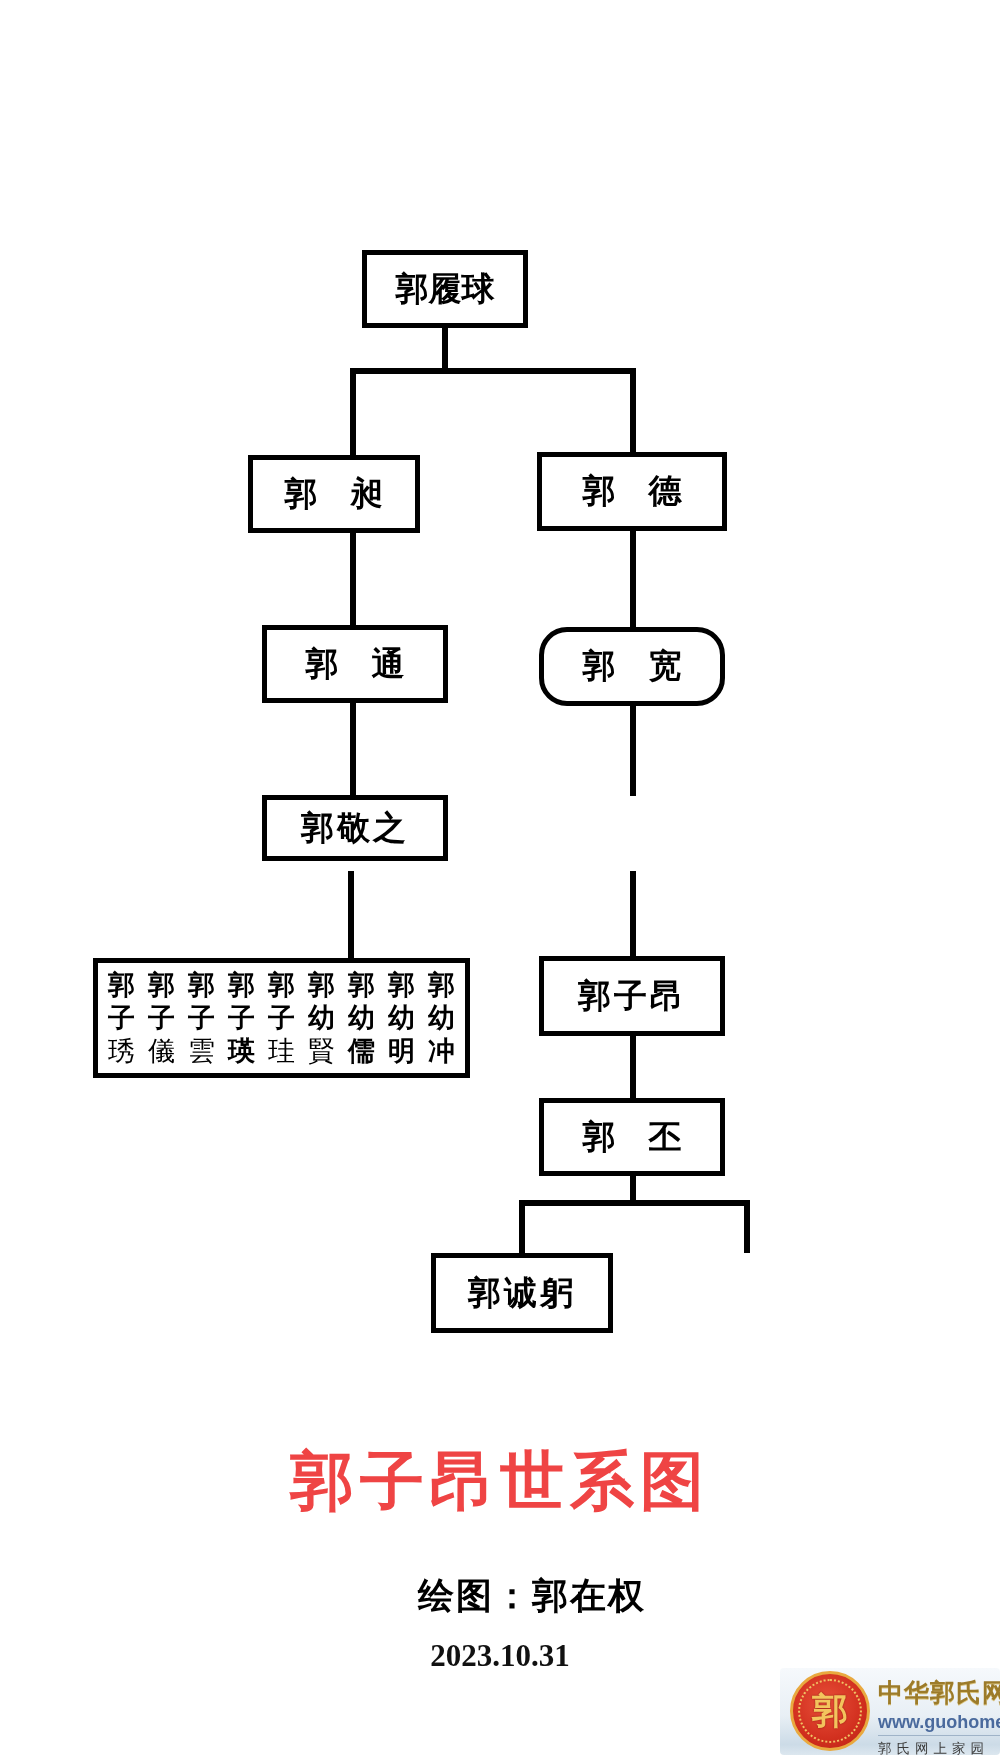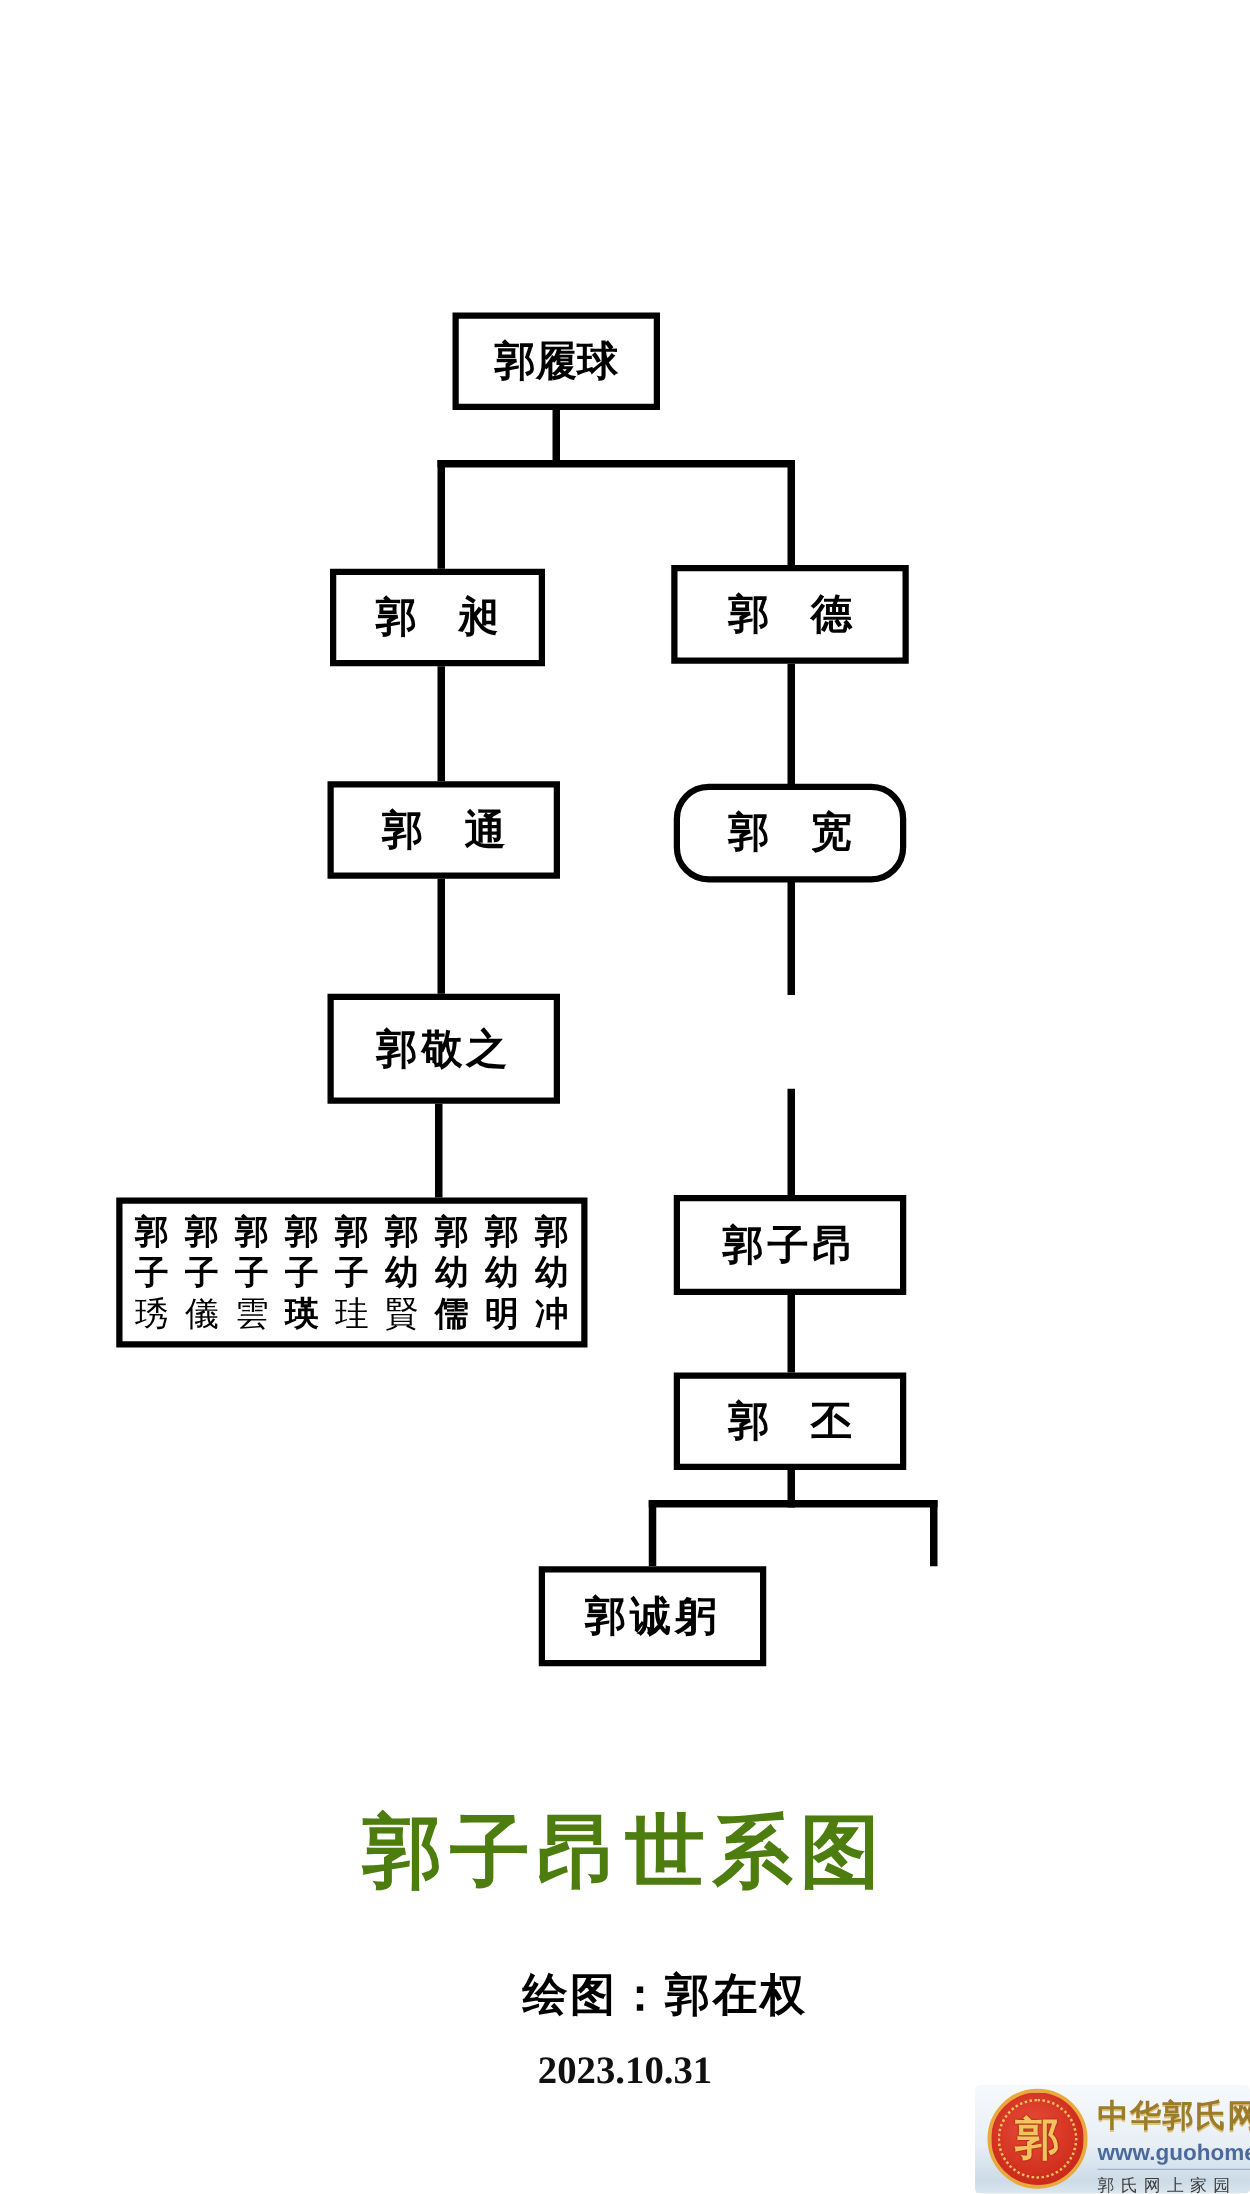--- a/index.html
+++ b/index.html
@@ -41,21 +41,21 @@
   }
   .vname span{display:block;}
   .vname .thin{
     font-weight:normal;
     font-family:"Liberation Serif",serif;
   }
   
   .title{
     position:absolute;left:0;top:1438px;width:1000px;
     text-align:center;font-size:64px;font-weight:900;
-    letter-spacing:6px;color:#4d7c0f;
+    letter-spacing:6px;color:#ef4444;
   }
   .credit{
     position:absolute;left:0;top:1572px;width:1000px;
     text-align:center;font-size:36px;font-weight:bold;color:#000;
     letter-spacing:2px;
     padding-left:32px;
   }
   .date{
     position:absolute;left:0;top:1638px;width:1000px;
     text-align:center;font-size:31px;font-weight:600;
@@ -120,25 +120,25 @@
   <div class="line" style="left:630px;top:529px;width:6px;height:101px;"></div>
   <div class="line" style="left:630px;top:704px;width:6px;height:92px;"></div>
   <div class="line" style="left:630px;top:871px;width:6px;height:88px;"></div>
   <div class="line" style="left:630px;top:1034px;width:6px;height:67px;"></div>
   <div class="line" style="left:630px;top:1174px;width:6px;height:32px;"></div>
   <div class="line" style="left:519px;top:1200px;width:231px;height:6px;"></div>
   <div class="line" style="left:519px;top:1200px;width:6px;height:53px;"></div>
   <div class="line" style="left:744px;top:1200px;width:6px;height:53px;"></div>
 
   <div class="node" style="left:362px;top:250px;width:166px;height:78px;">郭履球</div>
-  <div class="node" style="left:264px;top:455px;width:172px;height:78px;">郭　昶</div>
+  <div class="node" style="left:248px;top:455px;width:172px;height:78px;">郭　昶</div>
   <div class="node" style="left:537px;top:452px;width:190px;height:79px;">郭　德</div>
   <div class="node" style="left:262px;top:625px;width:186px;height:78px;">郭　通</div>
   <div class="node" style="left:539px;top:627px;width:186px;height:79px;border-radius:28px;">郭　宽</div>
-  <div class="node n3" style="left:262px;top:795px;width:186px;height:88px;text-align:right;">郭敬之</div>
+  <div class="node n3" style="left:262px;top:795px;width:186px;height:66px;text-align:right;">郭敬之</div>
   <div class="node n3" style="left:539px;top:956px;width:186px;height:80px;">郭子昂</div>
   <div class="node" style="left:539px;top:1098px;width:186px;height:78px;">郭　丕</div>
   <div class="node n3" style="left:431px;top:1253px;width:182px;height:80px;">郭诚躬</div>
 
   <div class="descbox">
     <div class="vname">
         <span>郭</span>
         <span>子</span>
         <span class="thin">琇</span>
       </div>

